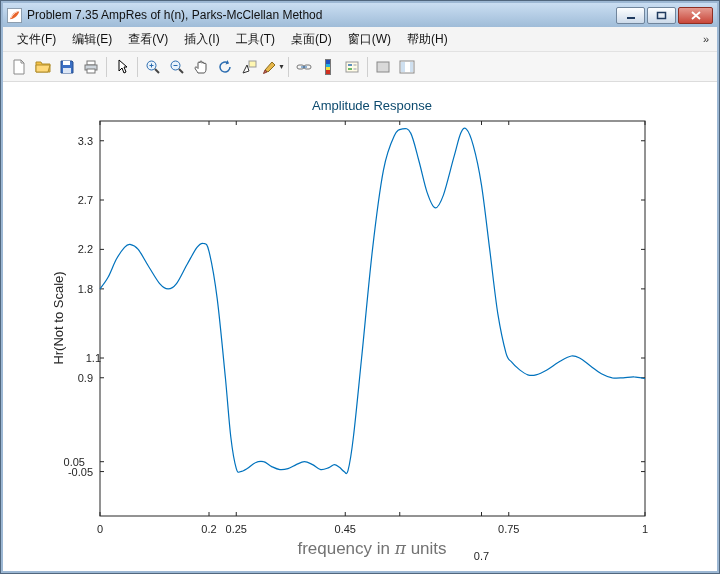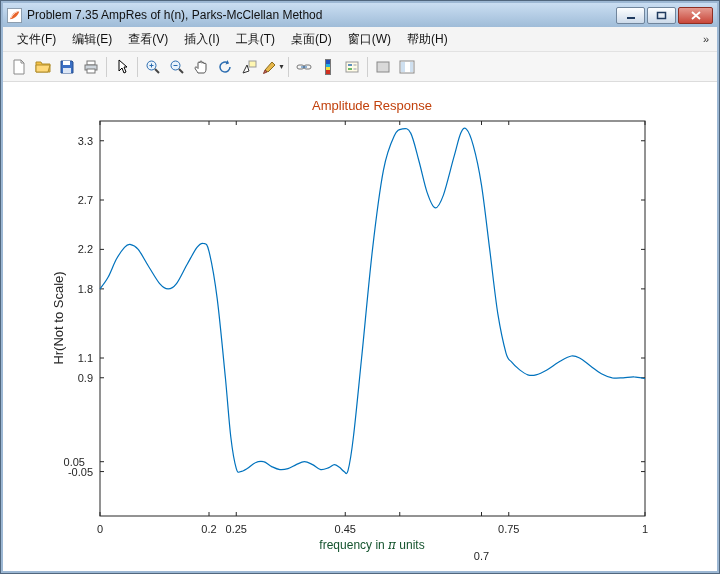--- a/index.html
+++ b/index.html
@@ -51,25 +51,25 @@
   .tb-sep { width:1px; height:20px; background:#cfcfcf; margin:0 3px; flex:0 0 1px; }
   
   .figure-area { flex:1; position:relative; background:#fff; overflow:hidden; }
   #plot-svg { position:absolute; left:0; top:0; display:block; }
   #plot-labels { position:absolute; left:0; top:0; width:100%; height:100%; pointer-events:none; }
   .tick-label { position:absolute; font-size:11px; color:#262626; white-space:nowrap; }
   .tick-label.x { transform:translateX(-50%); }
   .tick-label.y { transform:translate(-100%,-50%); }
   .plot-title {
     position:absolute; left:369px; top:16px; transform:translateX(-50%);
-    font-size:13px; color:#c2410c; white-space:nowrap;
+    font-size:13px; color:#0c4a6e; white-space:nowrap;
   }
   .plot-xlabel {
     position:absolute; left:369px; top:456px; transform:translateX(-50%);
-    font-size:12px; color:#14532d; white-space:pre;
+    font-size:17px; color:#737373; white-space:pre;
   }
   .plot-xlabel .pi { font-family:"DejaVu Serif",serif; font-style:italic; }
   .plot-ylabel {
     position:absolute; left:55px; top:236px;
     transform:translate(-50%,-50%) rotate(-90deg);
     font-size:13px; color:#262626; white-space:nowrap;
   }
 </style>
 </head>
 <body>
@@ -306,21 +306,21 @@
         <div class="tick-label x" style="left: 206px; top: 441px;">0.2</div>
         <div class="tick-label x" style="left: 233.25px; top: 441px;">0.25</div>
         <div class="tick-label x" style="left: 342.25px; top: 441px;">0.45</div>
         <div class="tick-label x" style="left: 396.75px; top: 441px; margin-top: 48px;">0.55</div>
         <div class="tick-label x" style="left: 478.5px; top: 441px; margin-top: 27px;">0.7</div>
         <div class="tick-label x" style="left: 505.75px; top: 441px;">0.75</div>
         <div class="tick-label x" style="left: 642px; top: 441px;">1</div>
         <div class="tick-label y" style="left: 90px; top: 389.562px;">-0.05</div>
         <div class="tick-label y" style="left: 82px; top: 379.688px;">0.05</div>
         <div class="tick-label y" style="left: 90px; top: 295.75px;">0.9</div>
-        <div class="tick-label y" style="left: 90px; top: 276px;">1.1</div>
+        <div class="tick-label y" style="left: 98px; top: 276px;">1.1</div>
         <div class="tick-label y" style="left: 90px; top: 206.875px;">1.8</div>
         <div class="tick-label y" style="left: 90px; top: 167.375px;">2.2</div>
         <div class="tick-label y" style="left: 90px; top: 118px;">2.7</div>
         <div class="tick-label y" style="left: 90px; top: 58.75px;">3.3</div>
       </div>
   </div>
 
 </div>
 
 </body></html>

